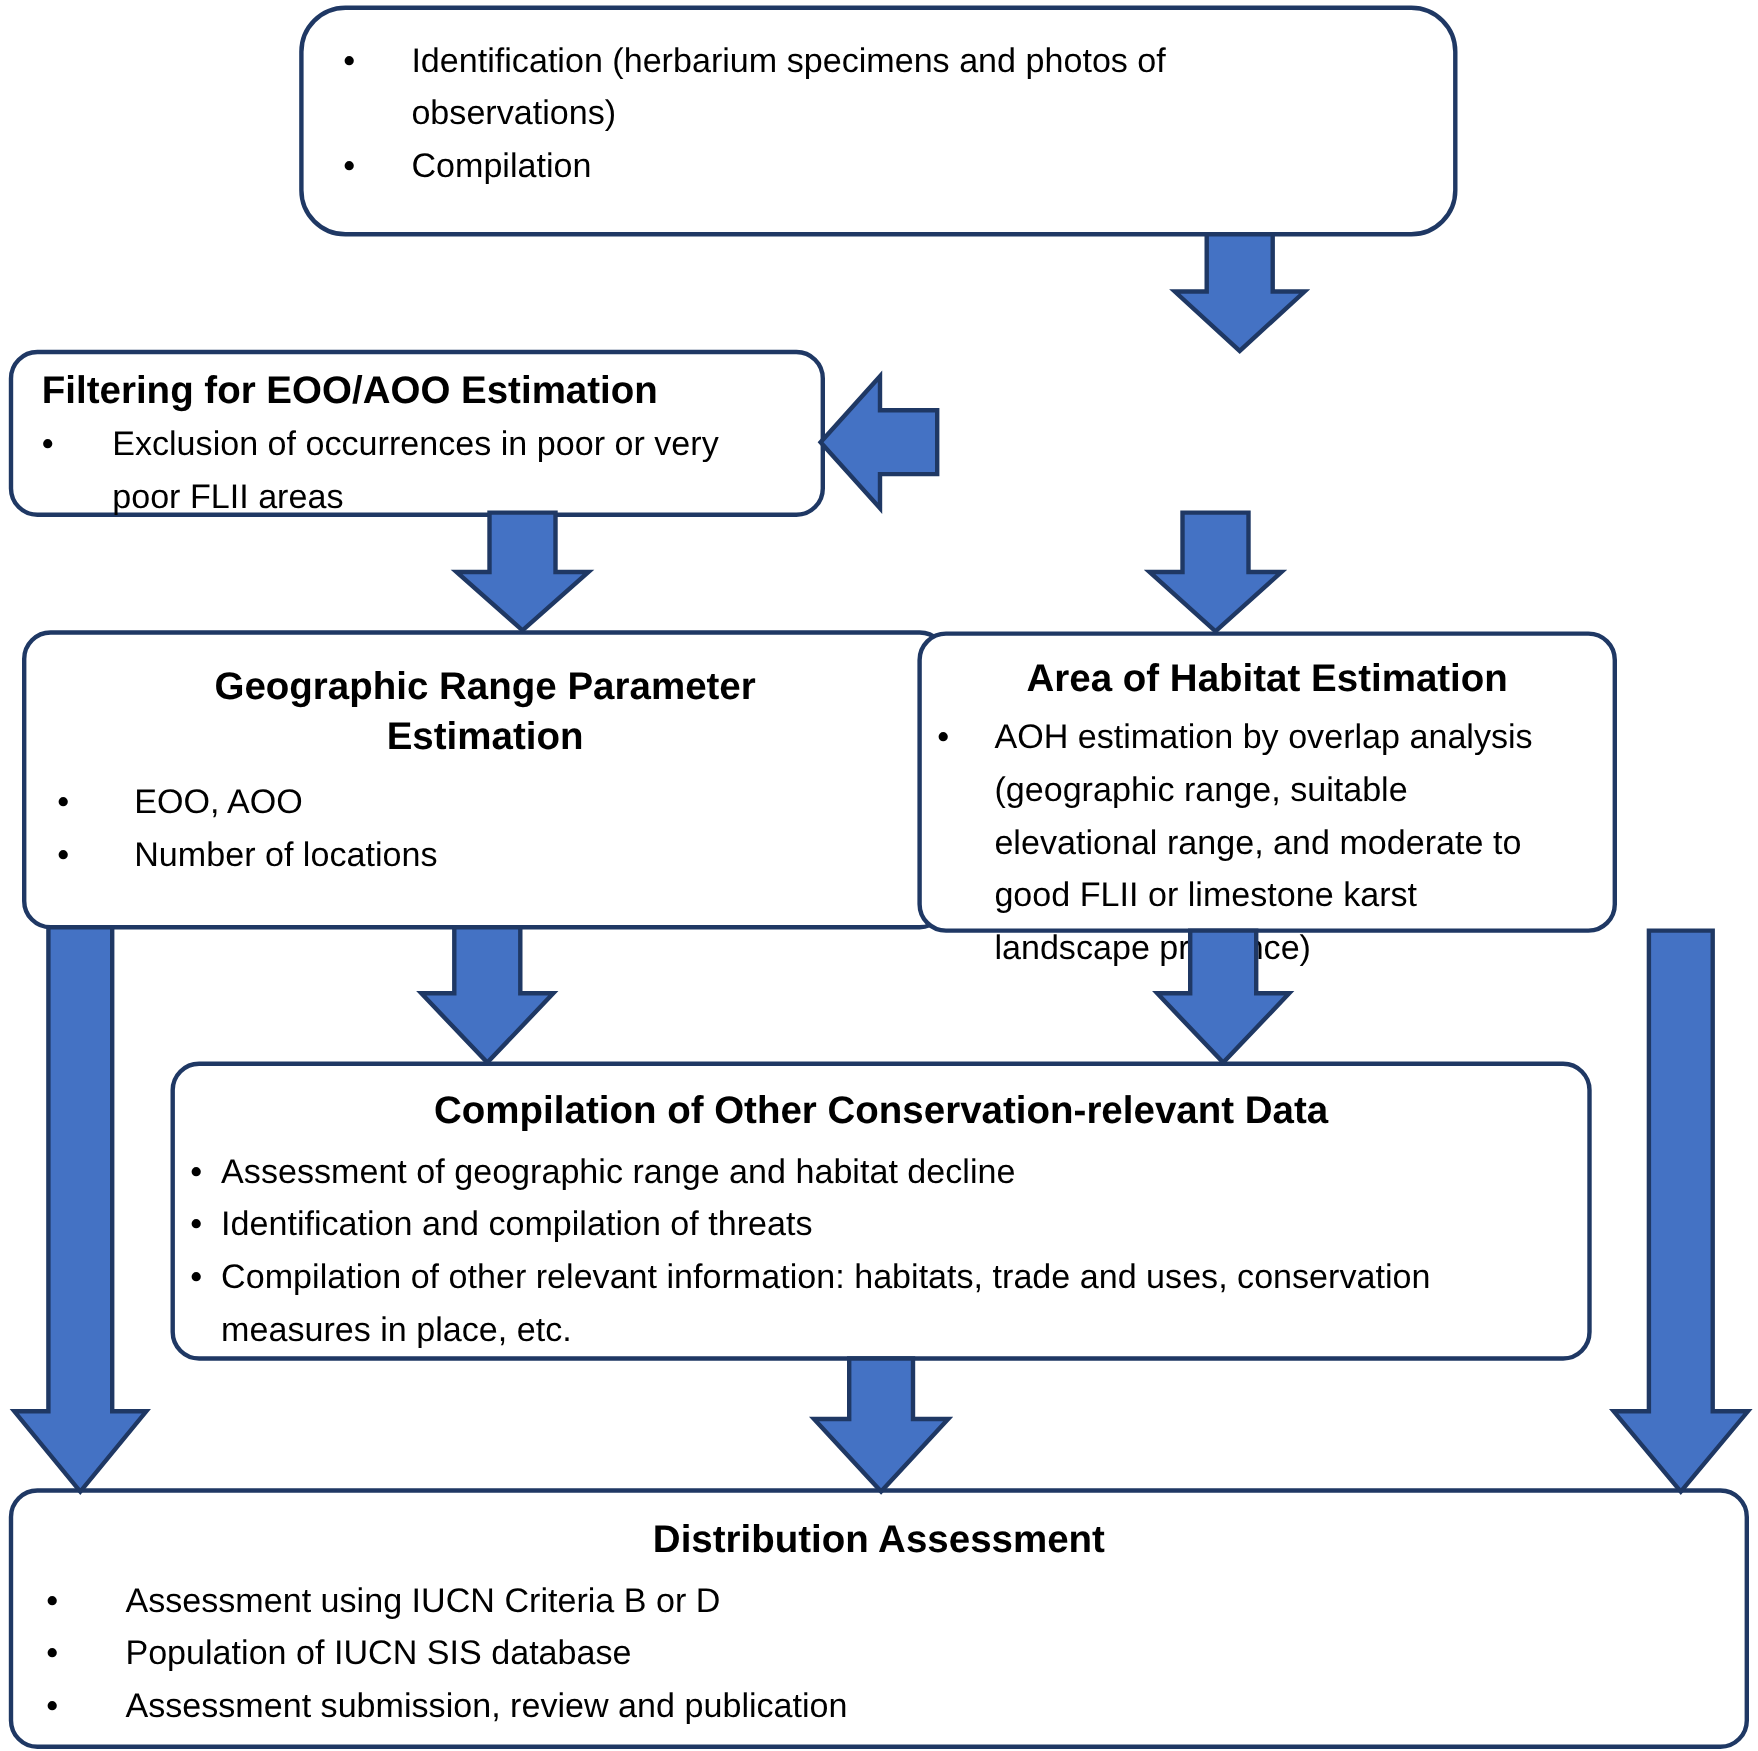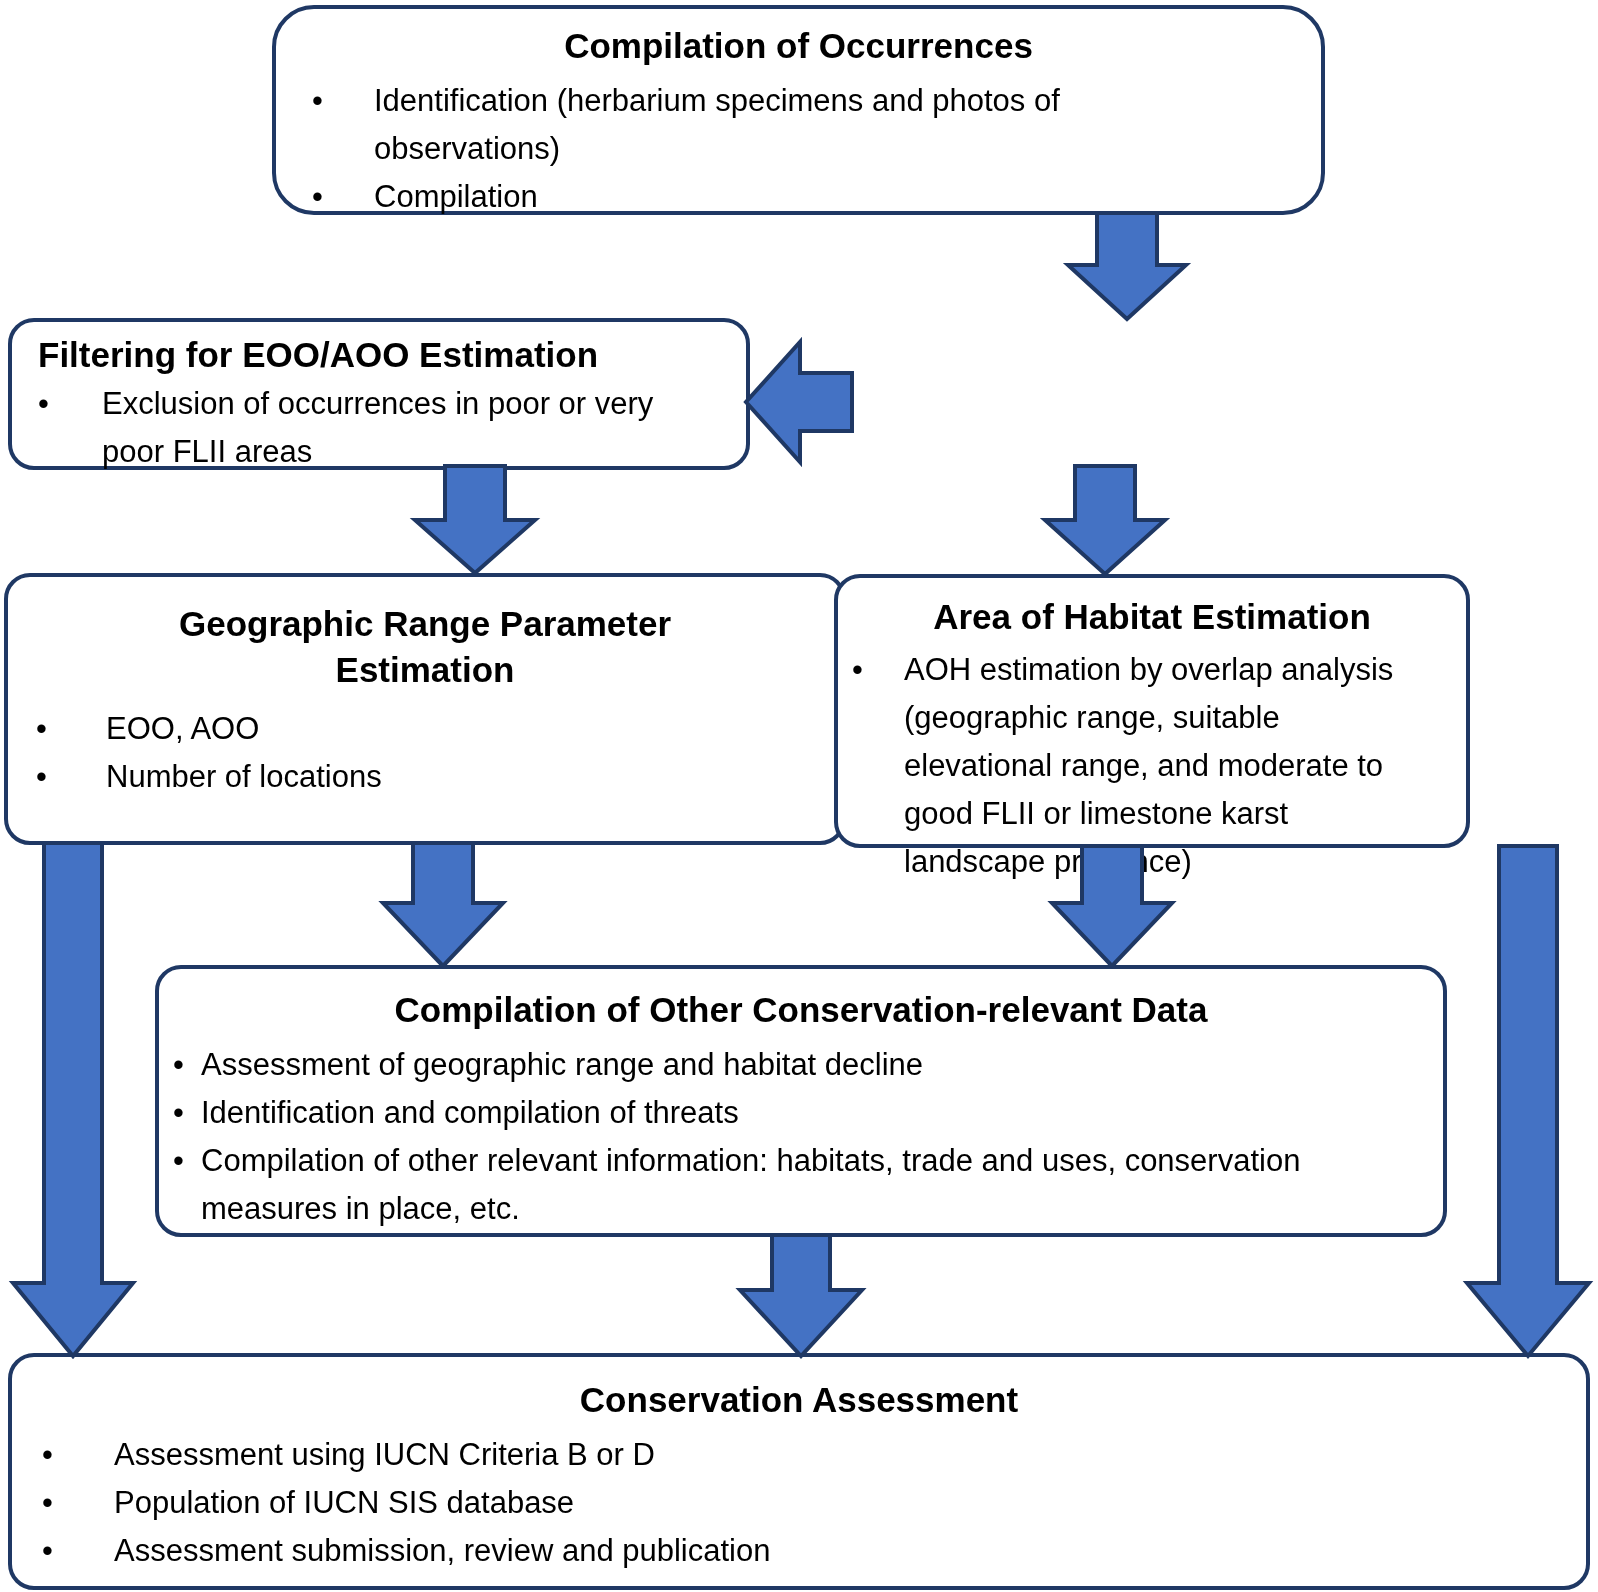--- a/index.html
+++ b/index.html
@@ -41,21 +41,21 @@
   #box-occurrences .bullets{padding-left:36px;padding-right:115px;}
   #box-occurrences .marker{width:62px;}
 
   #box-filtering{left:8px;top:318px;width:742px;height:152px;padding-top:10px;}
   #box-filtering .title{padding-left:26px;}
   #box-filtering .bullets{margin-top:2px;padding-left:26px;padding-right:84px;}
   #box-filtering .marker{width:64px;}
 
   #box-distribution-maps{left:849px;top:318px;width:736px;height:152px;display:flex;align-items:center;justify-content:center;}
 
-  #box-geographic-range{left:4px;top:573px;width:842px;height:272px;padding-top:24px;}
+  #box-geographic-range{left:20px;top:573px;width:842px;height:272px;padding-top:24px;}
   #box-geographic-range .title{max-width:680px;margin:0 auto;}
   #box-geographic-range .bullets{margin-top:12px;padding-left:28px;padding-right:20px;}
   #box-geographic-range .marker{width:70px;}
 
   #box-aoh{left:818px;top:574px;width:636px;height:274px;padding-top:16px;margin-left:16px;}
   #box-aoh .bullets{margin-top:6px;padding-left:14px;padding-right:60px;}
   #box-aoh .marker{width:52px;}
 
   #box-other-data{left:155px;top:965px;width:1292px;height:272px;padding-top:18px;}
   #box-other-data .bullets{margin-top:8px;padding-left:14px;padding-right:62px;}
@@ -75,21 +75,20 @@
     stroke-width:4;
     stroke-linejoin:miter;
   }
 </style>
 </head>
 <body>
 
 <div id="canvas">
 
   <div class="box" id="box-occurrences">
-    <div class="title">Compilation of Occurrences</div>
     <div class="bullets">
       <div class="bullet">
         <span class="marker">•</span>
         <span class="btext">Identification (herbarium specimens and photos of observations)</span>
       </div>
       <div class="bullet">
         <span class="marker">•</span>
         <span class="btext">Compilation</span>
       </div>
     </div>
@@ -142,21 +141,21 @@
         <span class="btext">Identification and compilation of threats</span>
       </div>
       <div class="bullet">
         <span class="marker">•</span>
         <span class="btext">Compilation of other relevant information: habitats, trade and uses, conservation measures in place, etc.</span>
       </div>
     </div>
   </div>
 
   <div class="box" id="box-assessment">
-    <div class="title">Conservation Assessment</div>
+    <div class="title">Distribution Assessment</div>
     <div class="bullets">
       <div class="bullet">
         <span class="marker">•</span>
         <span class="btext">Assessment using IUCN Criteria B or D</span>
       </div>
       <div class="bullet">
         <span class="marker">•</span>
         <span class="btext">Population of IUCN SIS database</span>
       </div>
       <div class="bullet">

